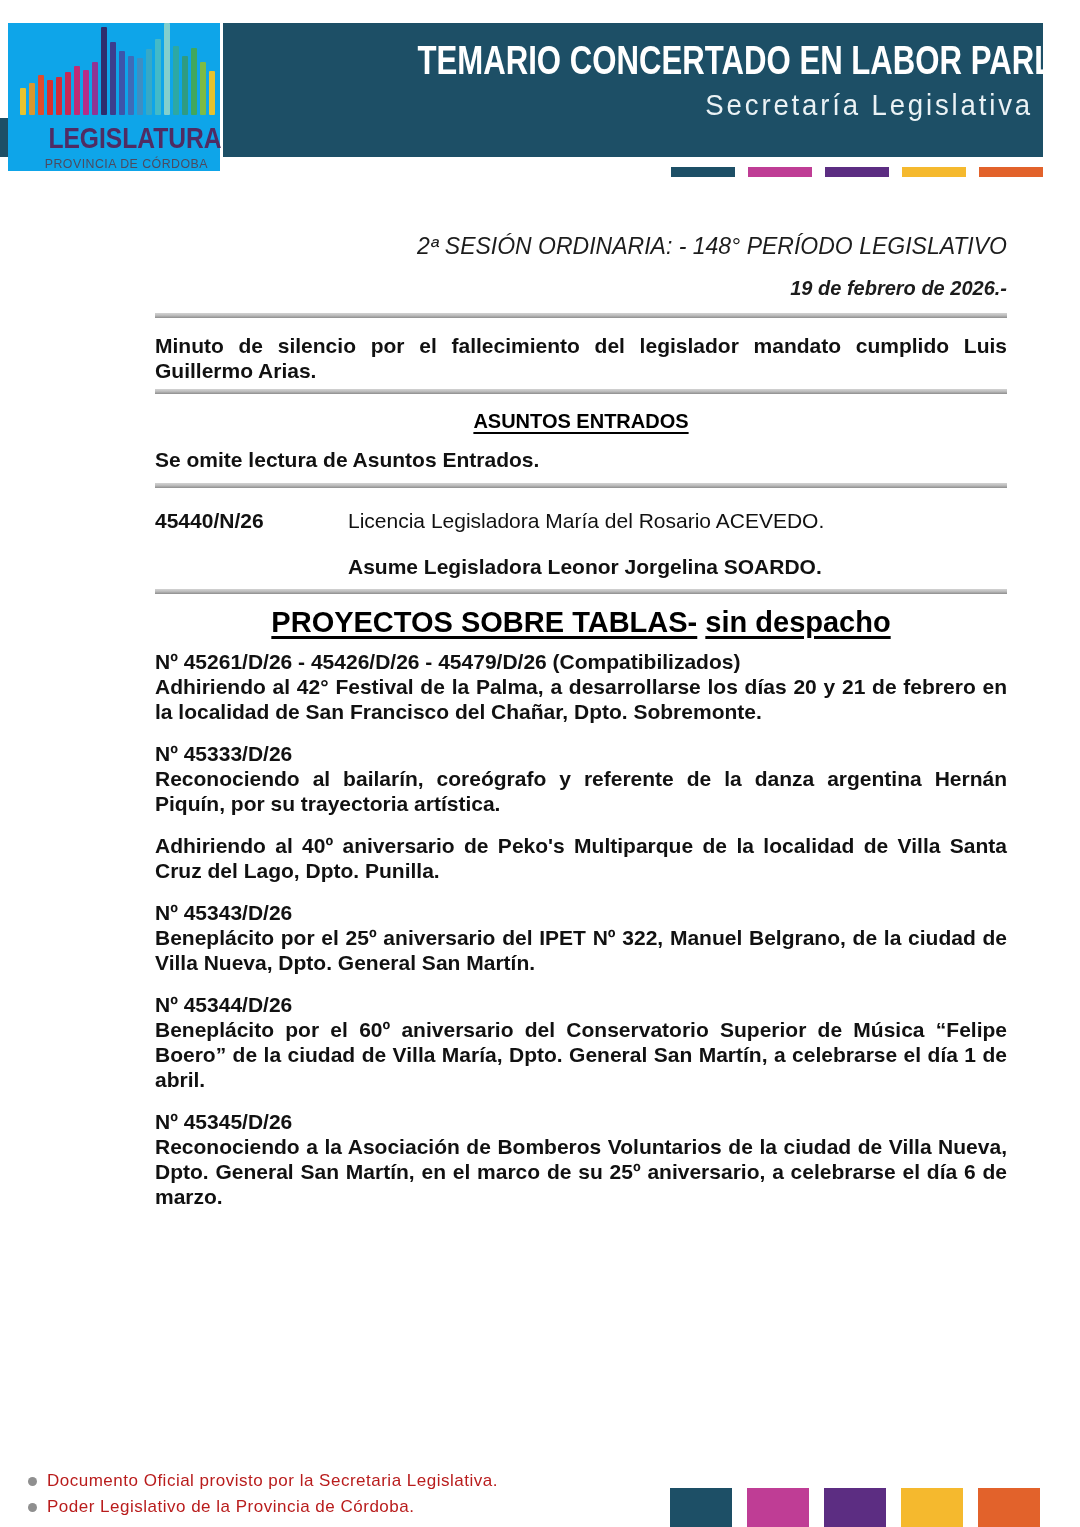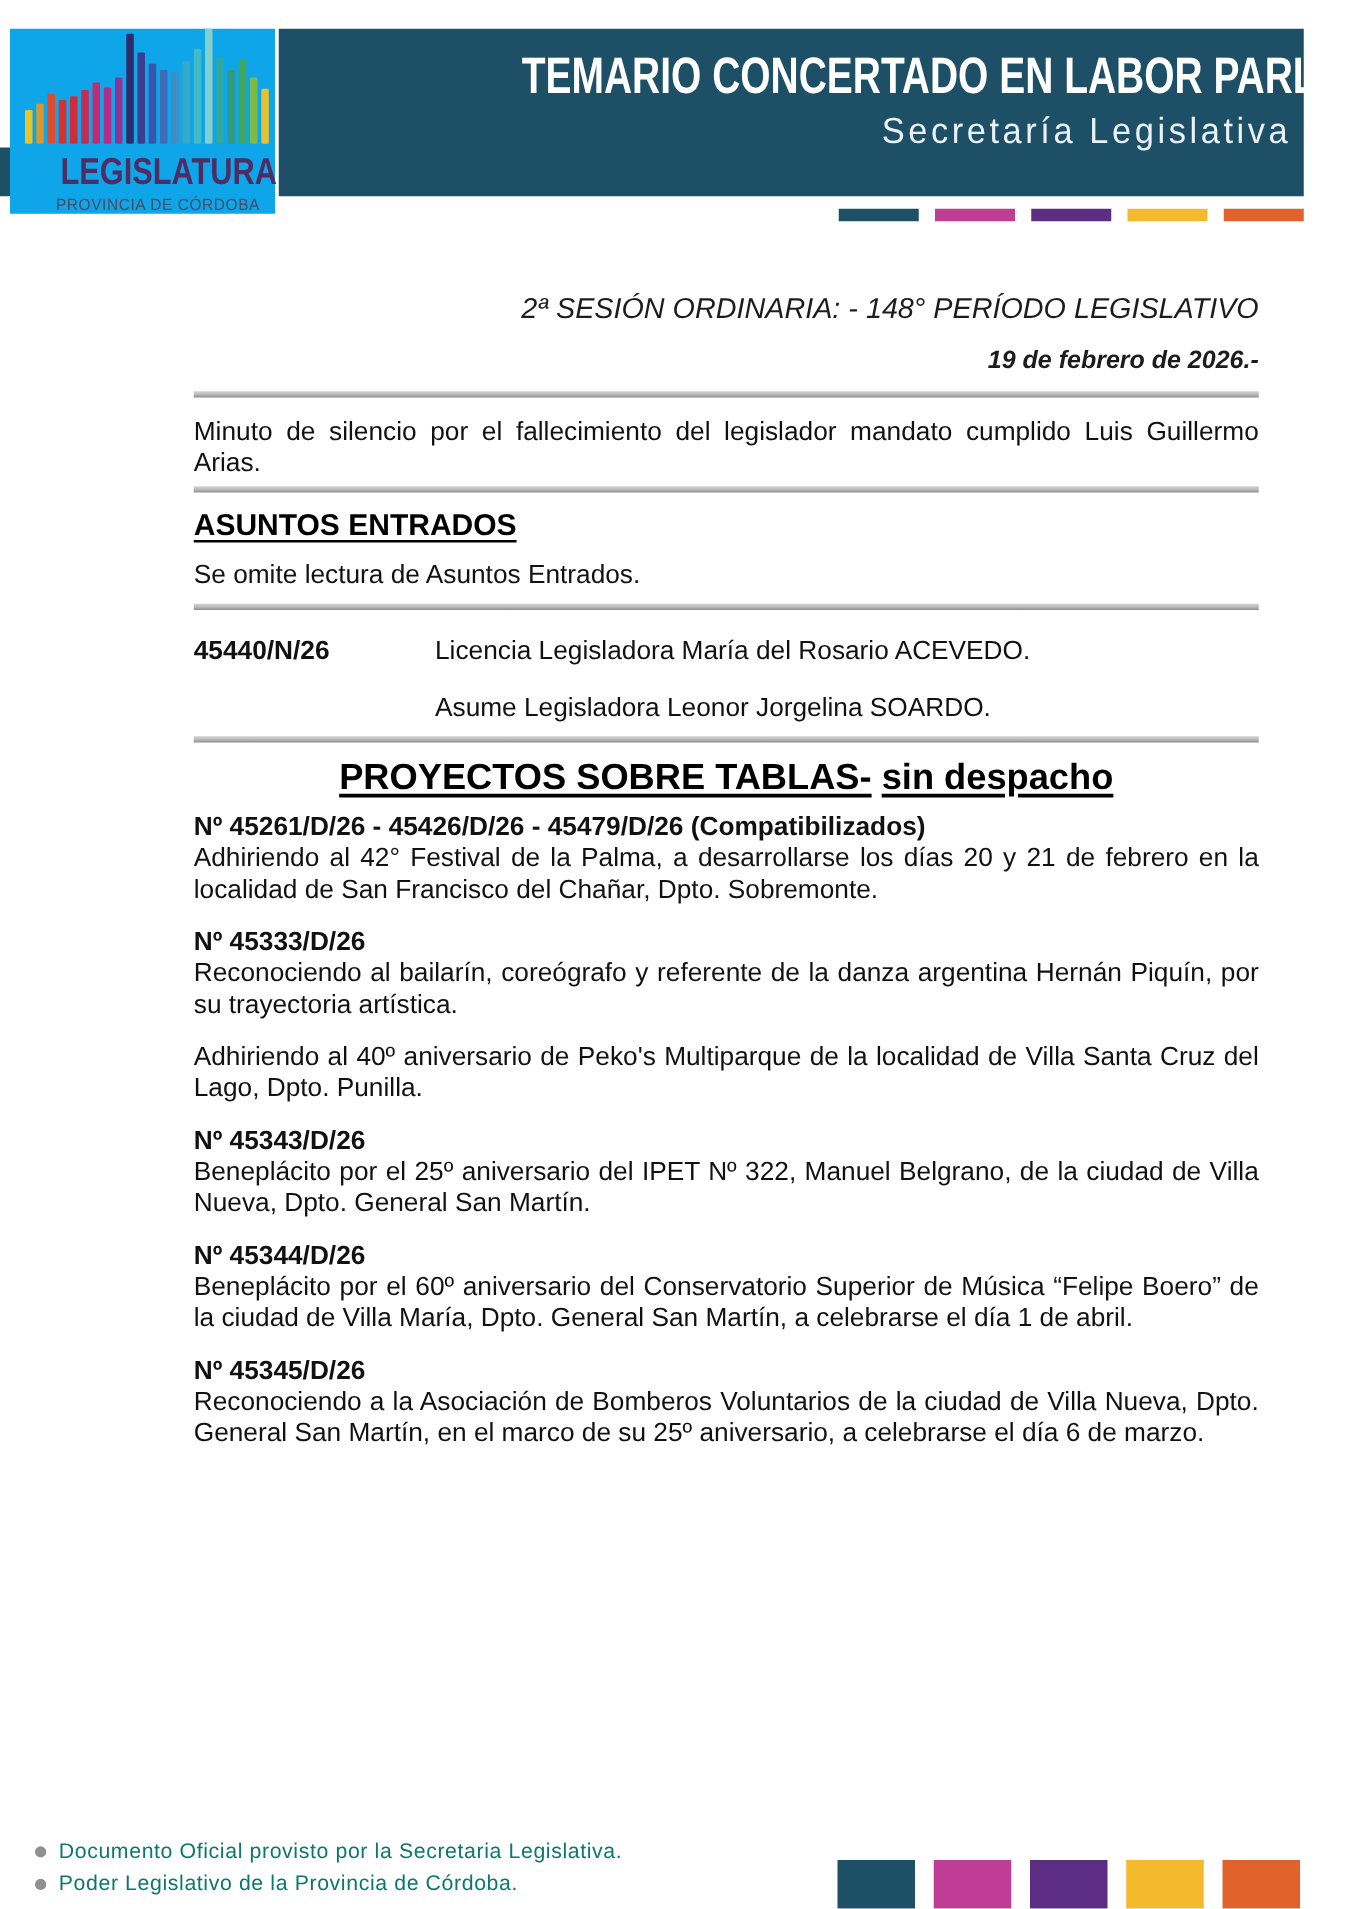--- a/index.html
+++ b/index.html
@@ -24,37 +24,37 @@
                  transform:scaleX(0.95);transform-origin:50% 50%;margin-top:3px;white-space:nowrap;}
   .dashes{position:absolute;top:167px;right:37px;display:flex;gap:13px;}
   .dash{width:64px;height:10px;}
 
   
   main{position:absolute;left:155px;top:232px;width:852px;font-size:21px;line-height:25px;}
   .session-title{text-align:right;font-weight:normal;font-style:italic;font-size:23px;line-height:28px;color:#1c1c1c;}
   .date-line{text-align:right;font-weight:bold;font-style:italic;font-size:20px;margin-top:16px;color:#1c1c1c;}
   .divider{height:5px;background:linear-gradient(180deg,#d2d2d2 0%,#bfbfbf 45%,#8d8d8d 100%);}
   .d1{margin-top:12px;} .d2{margin-top:6px;} .d3{margin-top:11px;} .d4{margin-top:10px;}
-  p{margin:0;}
+  p{margin:0;font-weight:bold;}
   .notice{margin-top:15px;text-align:justify;}
-  h2{margin:12px 0 0 0;text-align:left;font-size:24px;line-height:30px;font-weight:bold;
+  h2{margin:12px 0 0 0;text-align:center;font-size:20px;line-height:30px;font-weight:bold;
      text-decoration:underline;text-decoration-thickness:2px;text-underline-offset:4px;color:#000;}
   .plain{margin-top:11px;}
   .lic-row{display:flex;margin-top:20px;}
   .lic-num{width:193px;font-weight:bold;flex:0 0 auto;}
   .asume{margin-top:21px;padding-left:193px;}
   .proy-heading{margin-top:10px;text-align:center;font-size:29px;line-height:36px;font-weight:bold;color:#000;}
   .proy-heading span{text-decoration:underline;text-decoration-thickness:2.5px;text-underline-offset:4px;}
   .proyectos{margin-top:9px;}
   .proyecto{margin-bottom:17px;}
   .p-num{font-weight:bold;}
   .p-body{text-align:justify;}
 
   
-  .foot-lines{position:absolute;left:28px;bottom:10px;color:#0f766e;font-size:17px;letter-spacing:0.5px;}
+  .foot-lines{position:absolute;left:28px;bottom:10px;color:#b91c1c;font-size:17px;letter-spacing:0.5px;}
   .foot-line{display:flex;align-items:center;gap:10px;margin-top:6px;}
   .foot-dot{width:9px;height:9px;border-radius:50%;background:#8f8f8f;flex:0 0 auto;}
   .squares{position:absolute;right:40px;bottom:0;display:flex;gap:15px;}
   .square{width:62px;height:39px;}
 </style>
 </head>
 <body>
 
 <div class="page">
 

